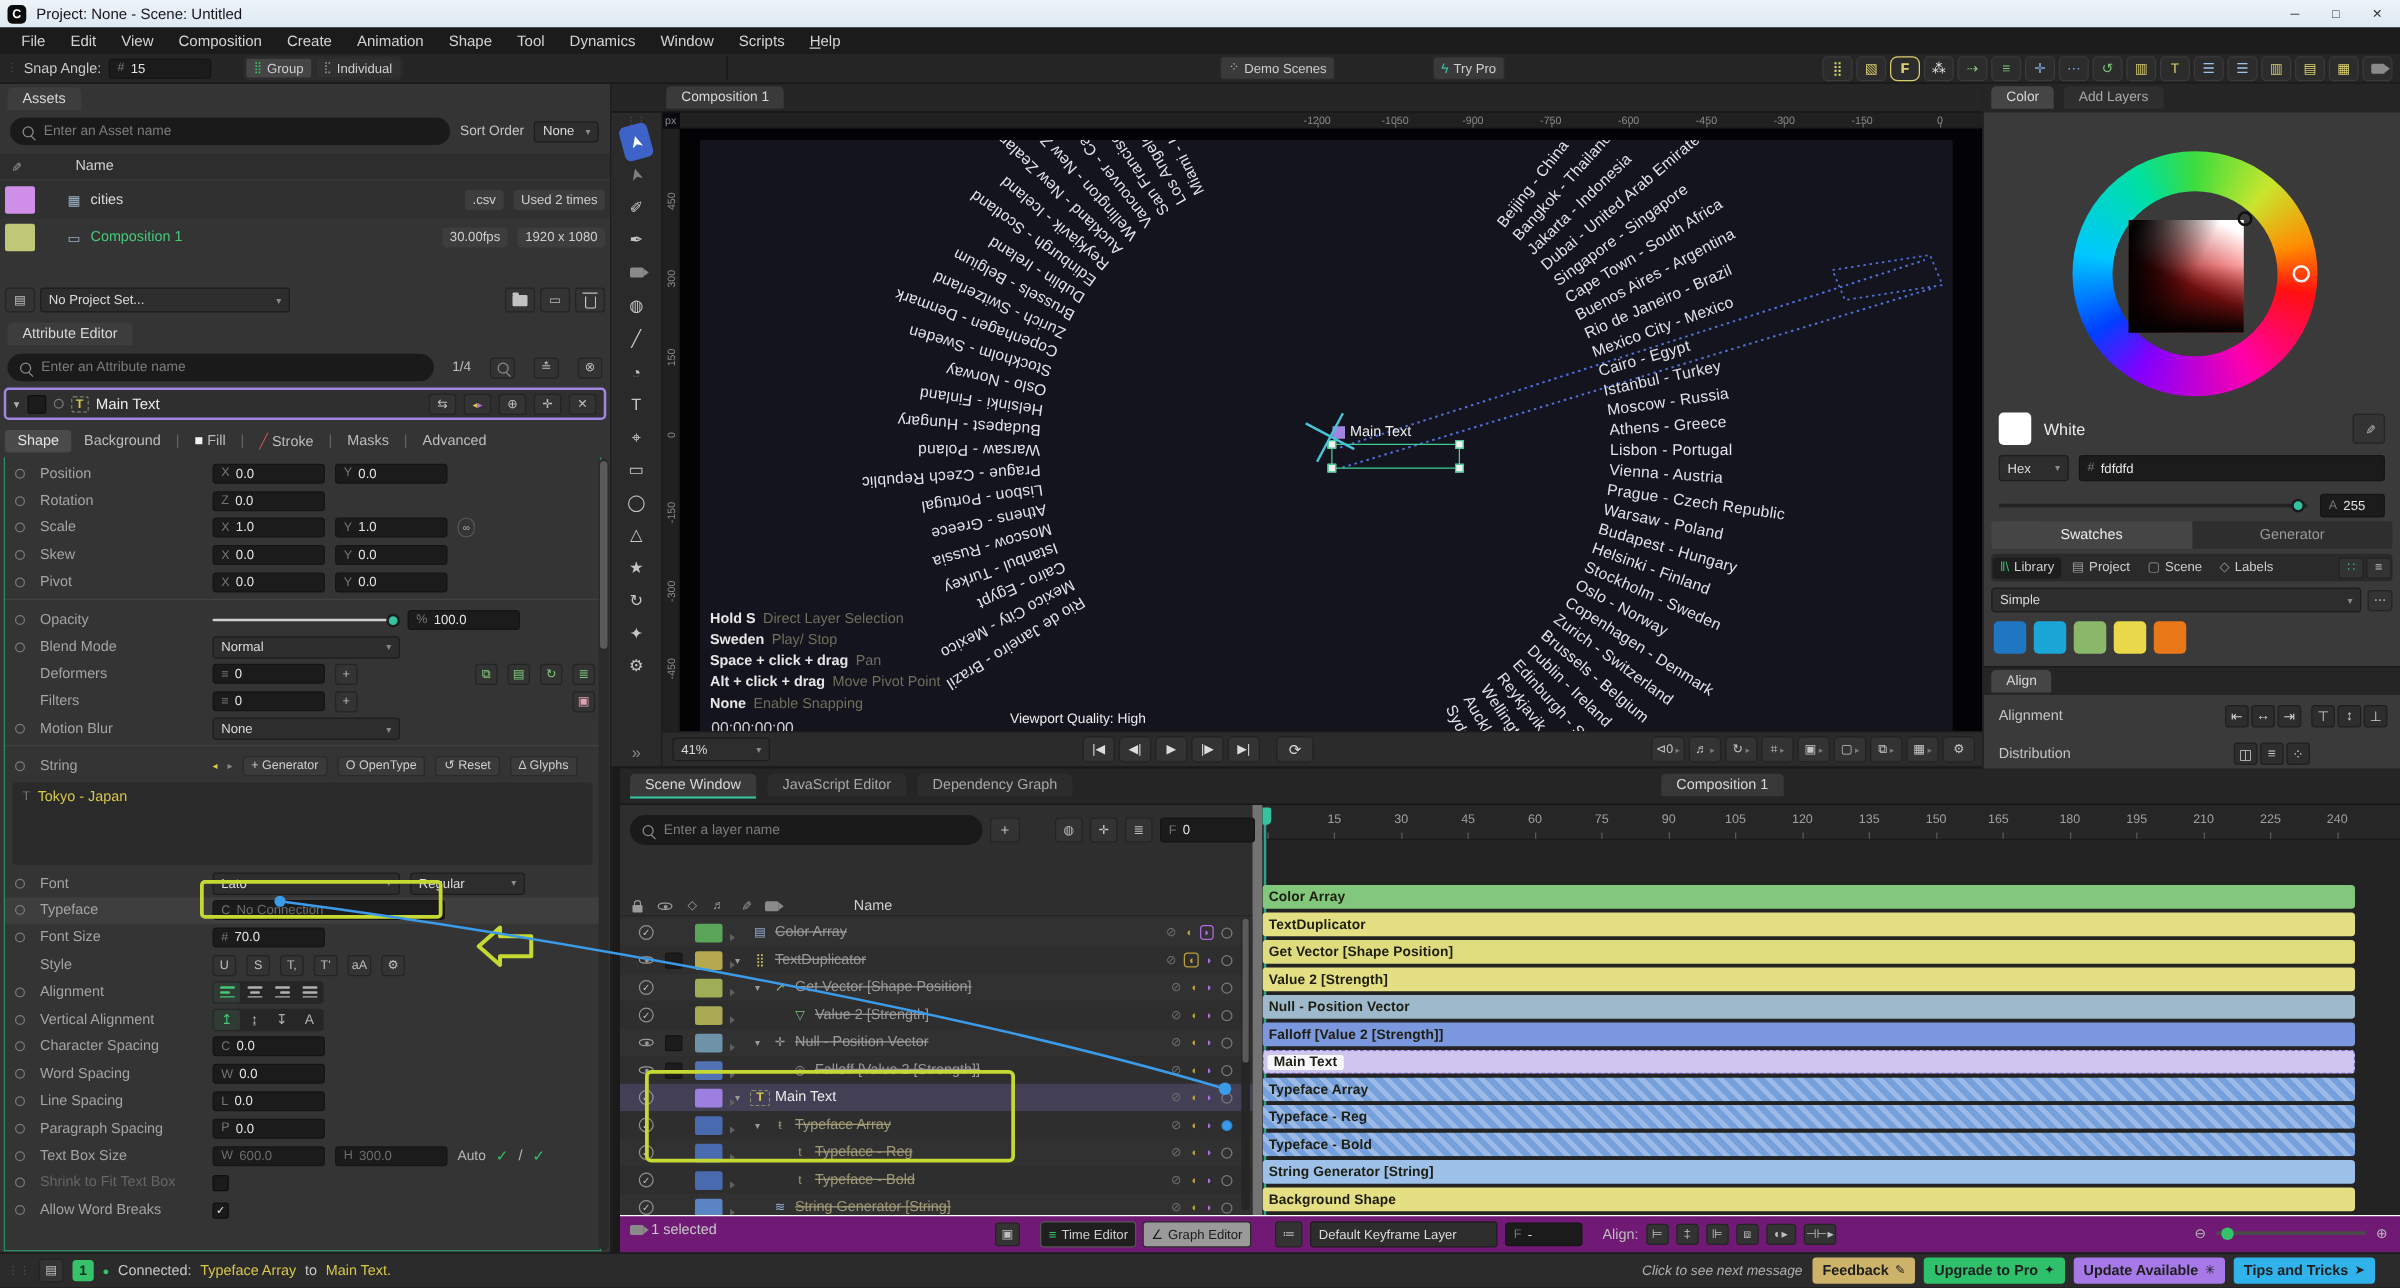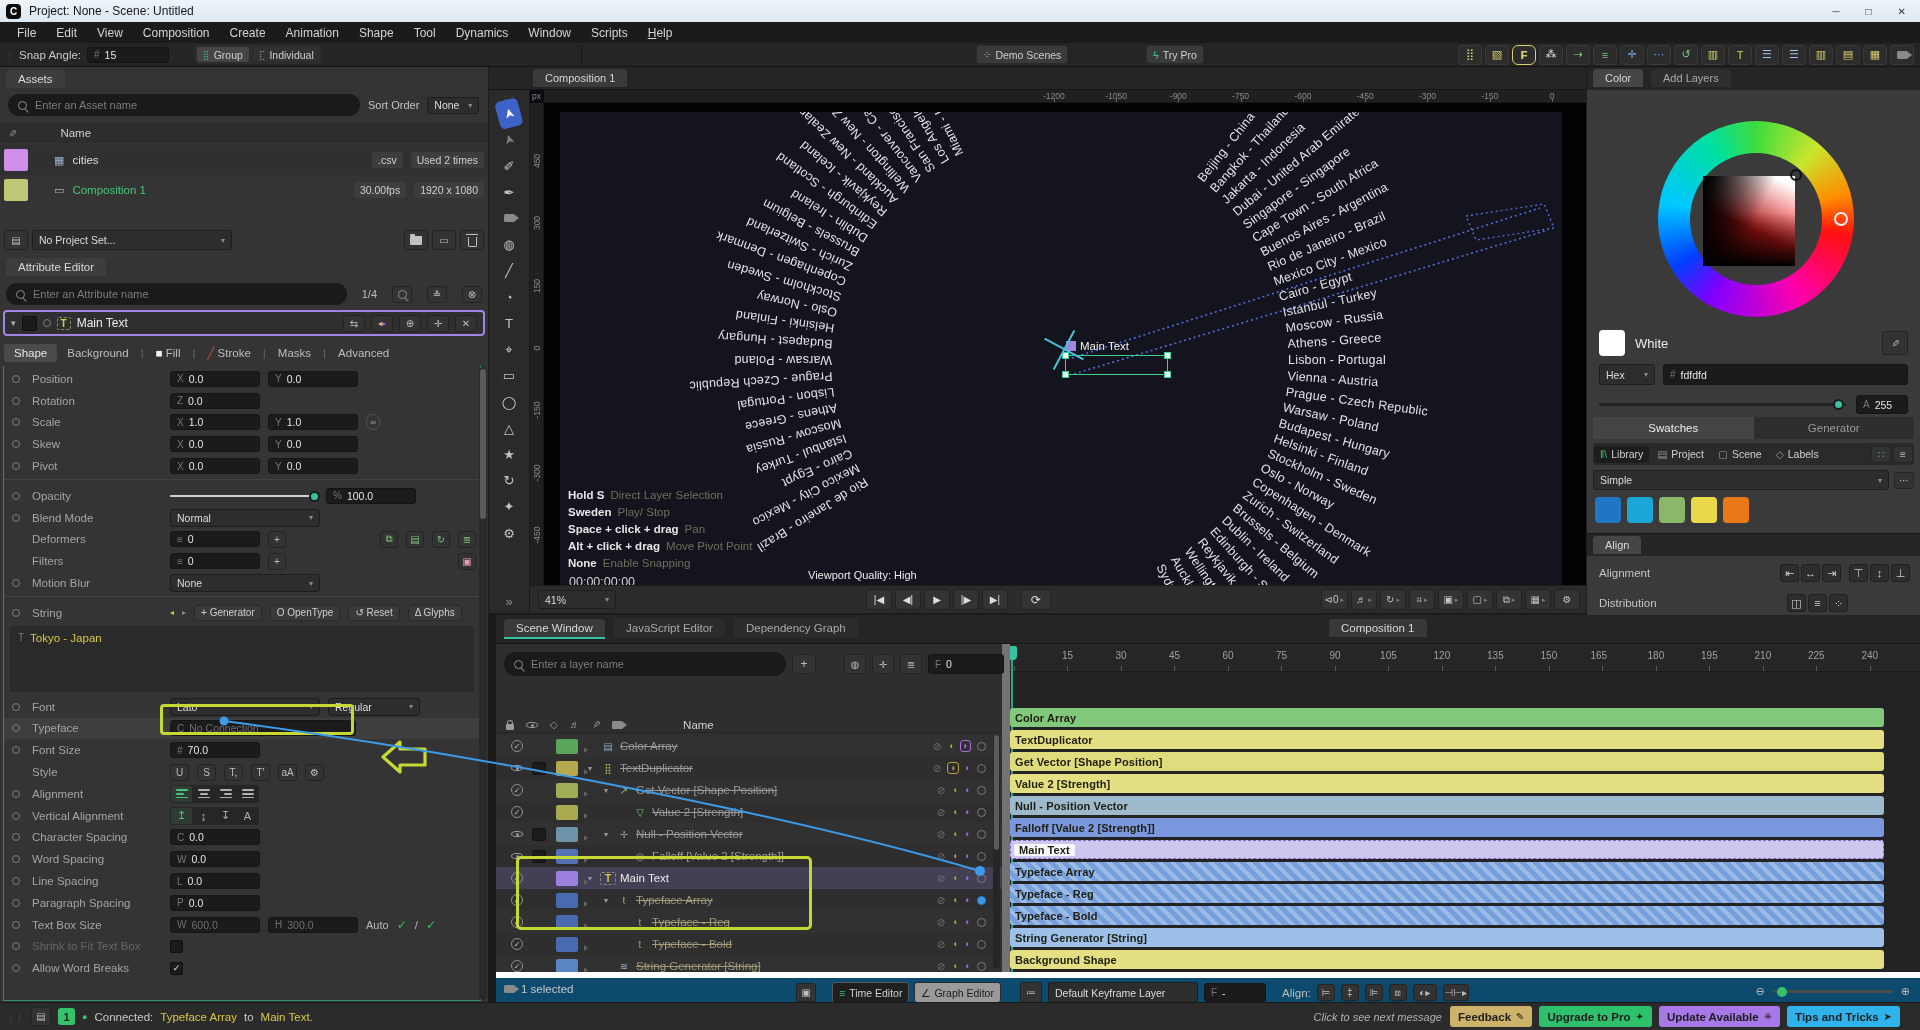--- a/index.html
+++ b/index.html
@@ -1200,21 +1200,21 @@
         </div>
         <div class="tlRow" style="left: 0px; top: 222px; width: 874px; background: rgb(156, 192, 232);">
           <span class="lbl">String Generator [String]</span>
         </div>
         <div class="tlRow" style="left: 0px; top: 244px; width: 874px; background: rgb(227, 223, 130);">
           <span class="lbl">Background Shape</span>
         </div>
       </div>
   </div>
 
-  <div style="position:absolute;left:0;bottom:0;right:0;height:30px;background:#0c4a6e;border-top:6px solid #ffffff">
+  <div style="position:absolute;left:0;bottom:0;right:0;height:30px;background:#701a75;border-top:1px solid #ffffff">
     <span class="flex" style="position:absolute;left:8px;top:5px;gap:6px">
       <span class="i-cam"></span>
       <span style="font-size:11.5px;color:#c8c8c8">1 selected</span>
     </span>
     <span class="mini" style="position:absolute;left:300px;top:5px;width:20px;height:19px">▣</span>
     <span class="chipbtn" style="position:absolute;left:336px;top:4px;height:21px;background:#1f1f1f;border-color:#555">
       <span style="color:#35c26a">≡</span>
         <span>Time Editor</span>
     </span>
     <span class="chipbtn" style="position:absolute;left:418px;top:4px;height:21px;background:#9a9a9a;color:#1c1c1c">

